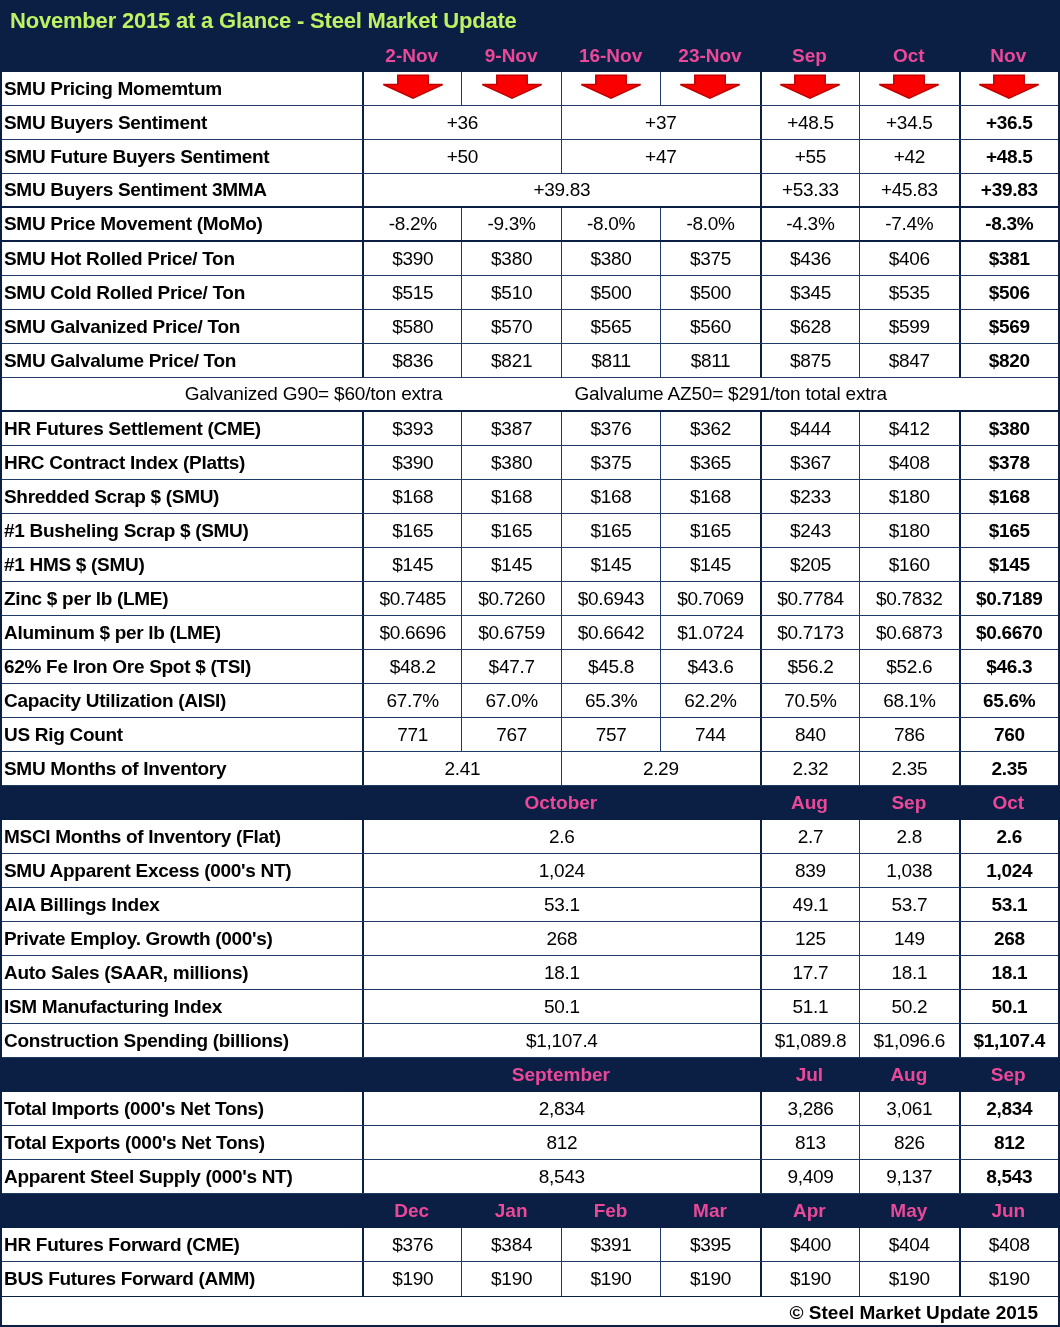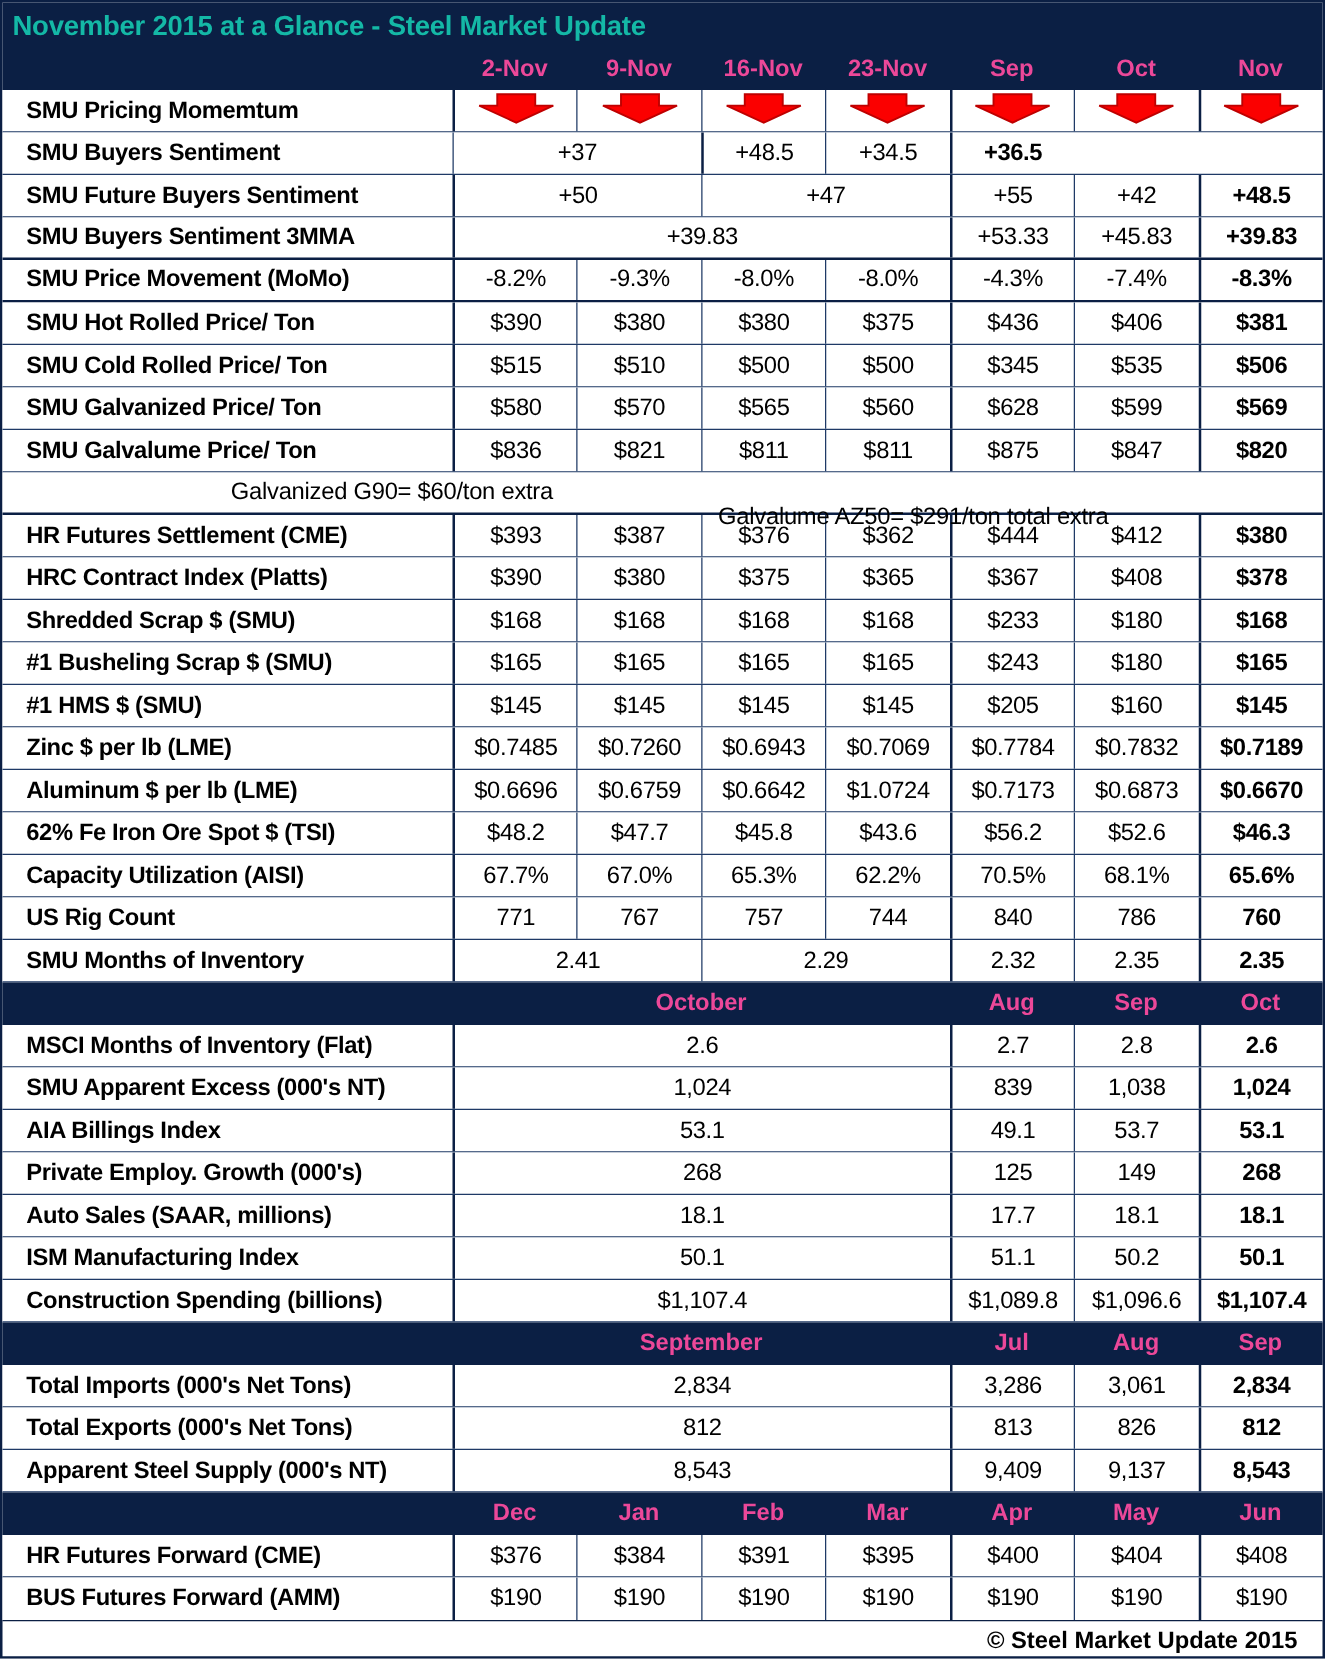--- a/index.html
+++ b/index.html
@@ -17,21 +17,21 @@
     overflow:hidden;
   }
   .sheet{
     width:1060px;height:1327px;
     border:2px solid var(--navy);
     background:#fff;
     display:flex;flex-direction:column;
   }
   .title-row{
     height:38px;flex:0 0 38px;
-    background:var(--navy);color:#14b8a6;
+    background:var(--navy);color:#bef264;
     font-size:22px;font-weight:bold;
     line-height:37px;padding-left:8px;
     letter-spacing:-0.2px;
   }
   .row{
     display:grid;
     grid-template-columns:360px repeat(7,1fr);
     height:34px;flex:0 0 34px;
     border-bottom:1px solid var(--line);
     background:#fff;
@@ -39,21 +39,21 @@
   .row.months{height:32px;flex:0 0 32px;}
   .row.navy-row{
     background:var(--navy);color:#fff;
     border-bottom:none;
   }
   .row.thickB{border-bottom:2px solid var(--navy);}
   .row:last-child{border-bottom:none;}
   .lbl{
     font-weight:bold;font-size:19px;
     display:flex;align-items:center;
-    padding-left:19px;
+    padding-left:2px;
     letter-spacing:-0.3px;
     white-space:nowrap;overflow:hidden;
   }
   .c{
     font-size:19px;
     display:flex;align-items:center;justify-content:center;
     border-left:1px solid var(--line);
     white-space:nowrap;
     letter-spacing:-0.3px;
   }
@@ -74,21 +74,21 @@
     grid-column:1 / -1;
     position:relative;
     font-size:19px;
   }
   .note-cell span{
     position:absolute;top:0;height:100%;
     display:flex;align-items:center;justify-content:center;
     letter-spacing:-0.2px;
   }
   .note-left{left:0;width:59%;}
-  .note-right{left:42%;width:54%;margin-top:20px;}
+  .note-right{left:42%;width:54%;}
   .footer-row{
     height:32px;flex:0 0 32px;
     border-top:1px solid var(--navy);
     font-size:19px;font-weight:bold;
     display:flex;align-items:center;justify-content:flex-end;
     padding-right:20px;
   }
 </style>
 </head>
 <body>
@@ -139,20 +139,21 @@
           </svg>
         </div>
         <div class="arrow-cell tL">
           <svg width="76" height="31" viewBox="0 0 100 32">
             <polygon points="30,0 70,0 70,12 89,12 50,30 11,12 30,12" fill="#FB0000" stroke="#BF0000" stroke-width="2"></polygon>
           </svg>
         </div>
       </div>
       <div class="row">
         <div class="lbl">SMU Buyers Sentiment</div>
+        <div class="c tL" style="grid-column: span 2;">+36</div>
         <div class="c" style="grid-column: span 2;">+37</div>
         <div class="c tL">+48.5</div>
         <div class="c">+34.5</div>
         <div class="c tL b">+36.5</div>
       </div>
       <div class="row">
         <div class="lbl">SMU Future Buyers Sentiment</div>
         <div class="c tL" style="grid-column: span 2;">+50</div>
         <div class="c" style="grid-column: span 2;">+47</div>
         <div class="c tL">+55</div>

